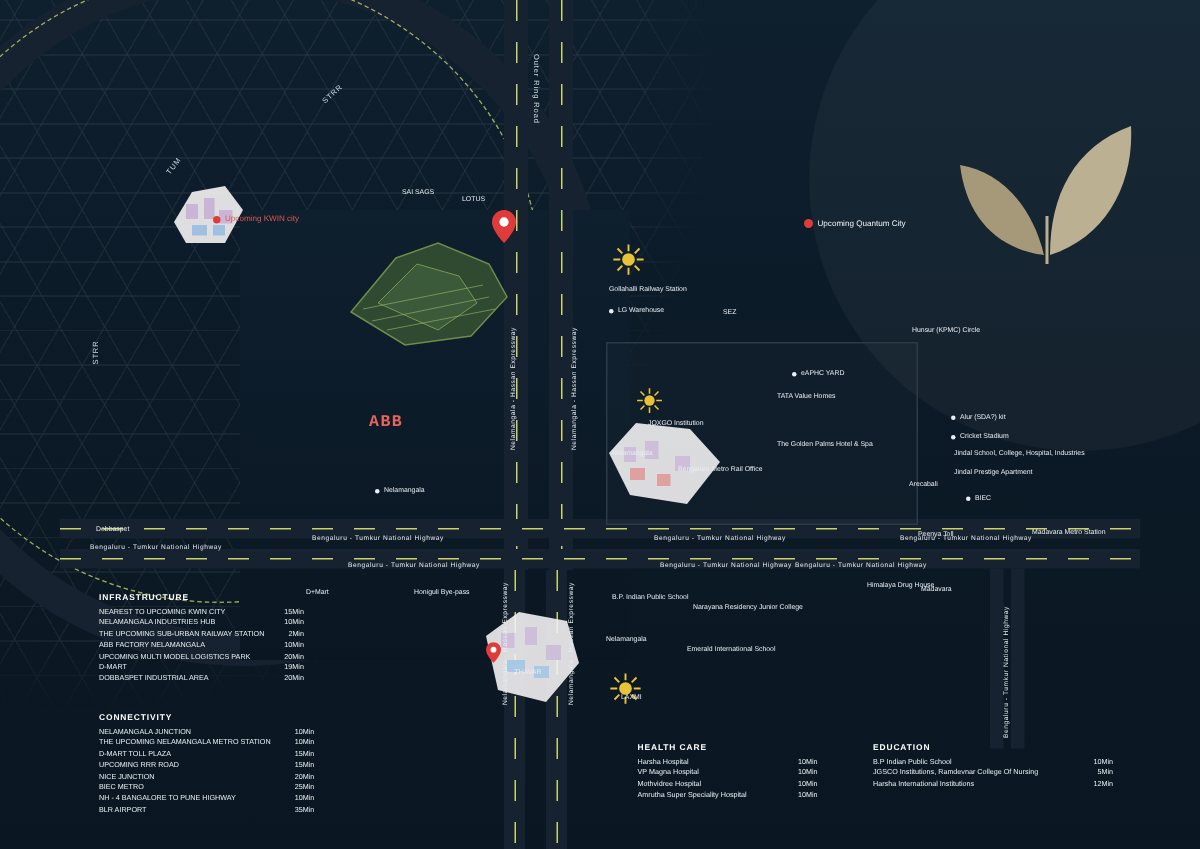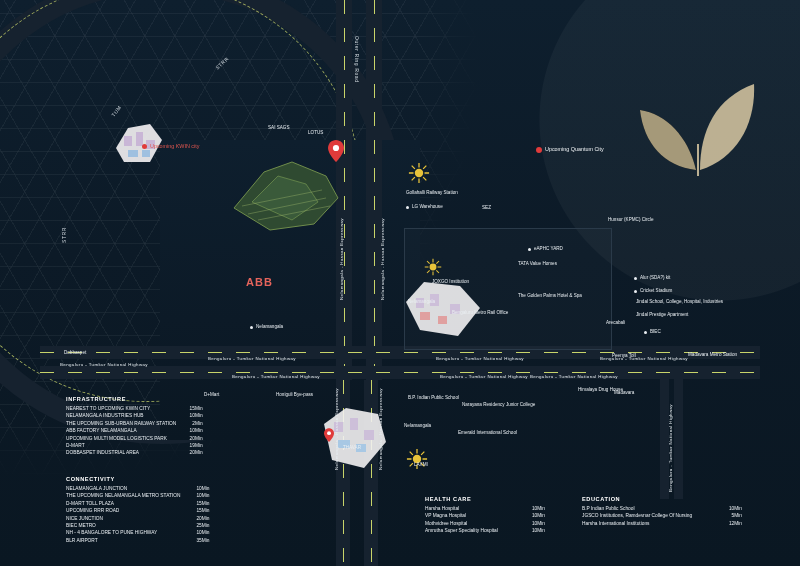--- a/index.html
+++ b/index.html
@@ -222,21 +222,21 @@
 
   <div class="upcoming txt-red" style="left:150px;top:143px;">
     <span>Upcoming KWIN city</span>
   </div>
   <div class="dot red" style="left:142px;top:144px;"></div>
 
   <div class="upcoming" style="left:536px;top:146px;">
     <span class="d"></span><span>Upcoming Quantum City</span>
   </div>
 
-  <div class="big-label" style="left:246px;top:276px;">ABB</div>
+  <div class="big-label" style="left:246px;top:276px;font-family:Liberation Mono, monospace;">ABB</div>
 
   <div class="poi" style="left:64px;top:350px;">Dobbaspet</div>
   <div class="poi" style="left:256px;top:324px;">Nelamangala</div>
   <div class="dot" style="left:250px;top:326px;"></div>
   <div class="poi" style="left:204px;top:392px;">D+Mart</div>
   <div class="poi" style="left:276px;top:392px;">Honiguli Bye-pass</div>
 
   <div class="poi" style="left:406px;top:190px;">Gollahalli Railway Station</div>
   <div class="poi" style="left:412px;top:204px;">LG Warehouse</div>
   <div class="dot" style="left:406px;top:206px;"></div>

